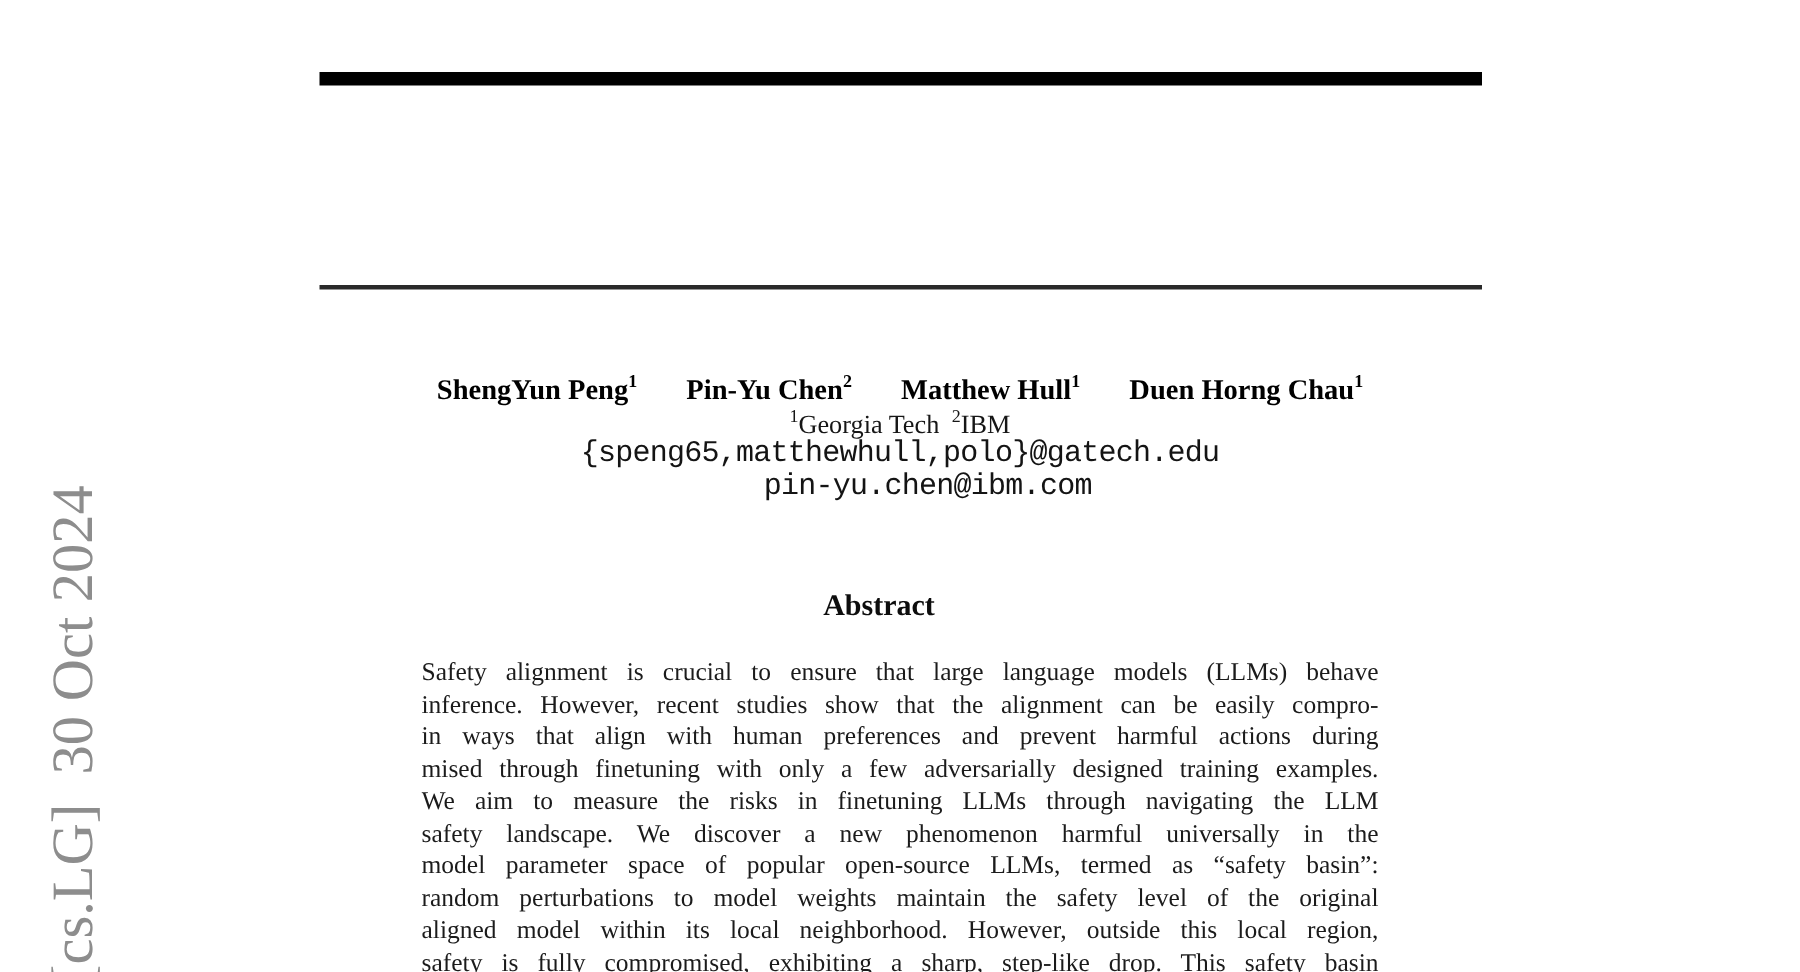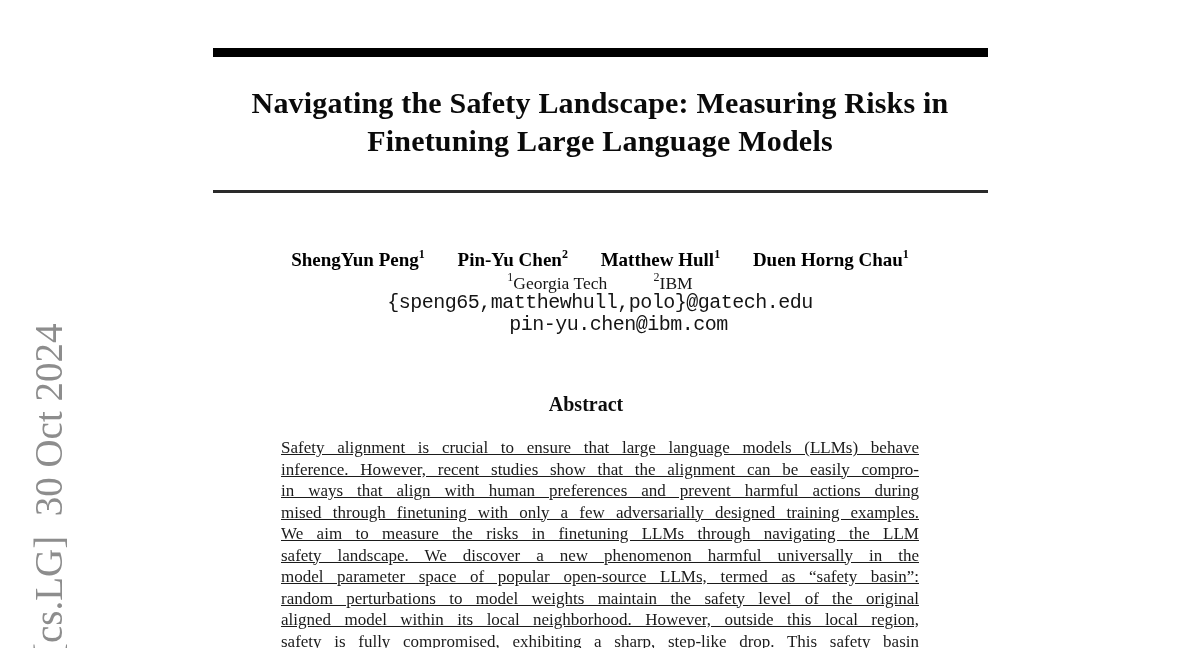--- a/index.html
+++ b/index.html
@@ -87,21 +87,21 @@
   .affils {
     position: absolute;
     left: 0;
     top: 266px;
     width: 1200px;
     text-align: center;
     font-size: 17.5px;
     line-height: 24px;
     color: #161616;
   }
-  .affil { display: inline-block; margin: 0 21px; white-space: nowrap; }
+  .affil { display: inline-block; margin: 0 2px; white-space: nowrap; }
 
   .email {
     position: absolute;
     left: 0;
     width: 1200px;
     text-align: center;
     font-family: "Liberation Mono", "DejaVu Sans Mono", monospace;
     font-size: 20px;
     line-height: 22px;
     color: #141414;
@@ -129,36 +129,31 @@
     width: 638px;
     font-size: 17px;
     line-height: 21.5px;
     color: #1b1b1b;
   }
   .aline {
     height: 21.5px;
     overflow: hidden;
     text-align: justify;
     text-align-last: justify;
-    text-decoration: underline;
   }
 </style>
 </head>
 <body>
 
 <div class="page">
 
   <div class="watermark">[cs.LG]  30 Oct 2024</div>
 
   <div class="rule-thick"></div>
 
-  <h1 class="title">
-    <span class="tline">Navigating the Safety Landscape: Measuring Risks in</span>
-    <span class="tline">Finetuning Large Language Models</span>
-  </h1>
 
   <div class="rule-thin"></div>
 
   <div class="authors">
     <span class="author"><span>ShengYun Peng</span><sup>1</sup></span>
     <span class="author"><span>Pin-Yu Chen</span><sup>2</sup></span>
     <span class="author"><span>Matthew Hull</span><sup>1</sup></span>
     <span class="author"><span>Duen Horng Chau</span><sup>1</sup></span>
   </div>
 

